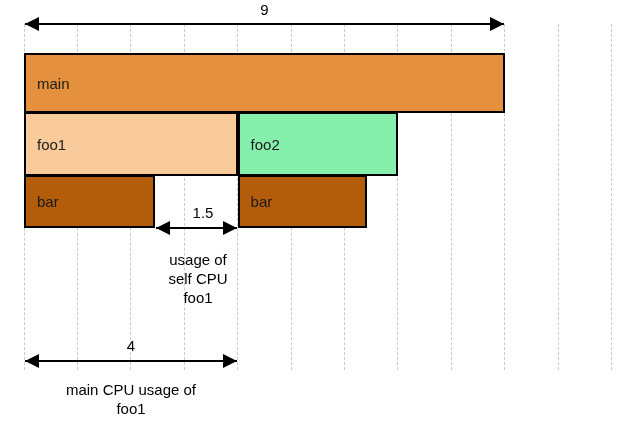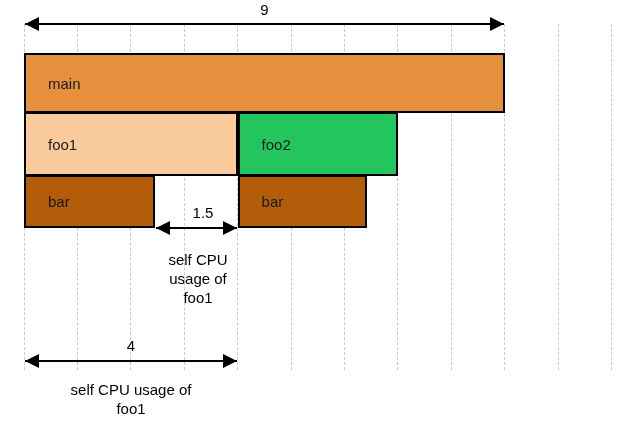--- a/index.html
+++ b/index.html
@@ -14,21 +14,21 @@
   .grid-line{
     position:absolute;width:0;border-left:1px dashed #c9c9c9;
   }
 
   
   .frame{
     position:absolute;
     box-sizing:border-box;
     border:2px solid #000000;
     display:flex;align-items:center;
-    padding-left:22px;
+    padding-left:11px;
     font-size:15px;
     line-height:1;
     color:#1a1a1a;
     white-space:nowrap;
   }
 
   
   .measure{position:absolute;height:2px;}
   .measure .shaft{
     position:absolute;left:0;top:0;height:2px;width:100%;
@@ -85,49 +85,49 @@
     <div class="head right"></div>
   </div>
 
   <div id="frames-layer">
       <div class="frame" style="left: 24px; top: 53px; width: 480.6px; height: 60px; background: rgb(229, 144, 60);">
         <span>main</span>
       </div>
       <div class="frame" style="left: 24px; top: 112px; width: 213.6px; height: 64px; background: rgb(249, 203, 156);">
         <span>foo1</span>
       </div>
-      <div class="frame" style="left: 237.6px; top: 112px; width: 160.2px; height: 64px; background: #22c55e;">
+      <div class="frame" style="left: 237.6px; top: 112px; width: 160.2px; height: 64px; background: #86efac;">
         <span>foo2</span>
       </div>
       <div class="frame" style="left: 24px; top: 175px; width: 130.83px; height: 53px; background: rgb(179, 92, 10);">
         <span>bar</span>
       </div>
       <div class="frame" style="left: 237.6px; top: 175px; width: 129.228px; height: 53px; background: rgb(179, 92, 10);">
         <span>bar</span>
       </div>
     </div>
 
   <div class="measure-label" style="left: 143px; top: 205px; width: 120px;">1.5</div>
   <div class="measure" id="measure-self" style="left: 155.83px; top: 227px; width: 80.77px;">
     <div class="shaft"></div>
     <div class="head left"></div>
     <div class="head right"></div>
   </div>
 
   <div class="caption" style="left:128px;top:250px;width:140px;">
+    <div>usage of</div>
     <div>self CPU</div>
-    <div>usage of</div>
     <div>foo1</div>
   </div>
 
   <div class="measure-label" style="left: 70.8px; top: 338px; width: 120px;">4</div>
   <div class="measure" id="measure-total" style="left: 25px; top: 360px; width: 211.6px;">
     <div class="shaft"></div>
     <div class="head left"></div>
     <div class="head right"></div>
   </div>
 
   <div class="caption" style="left:21px;top:380px;width:220px;">
-    <div>self CPU usage of</div>
+    <div>main CPU usage of</div>
     <div>foo1</div>
   </div>
 
 </div>
 
 </body></html>

